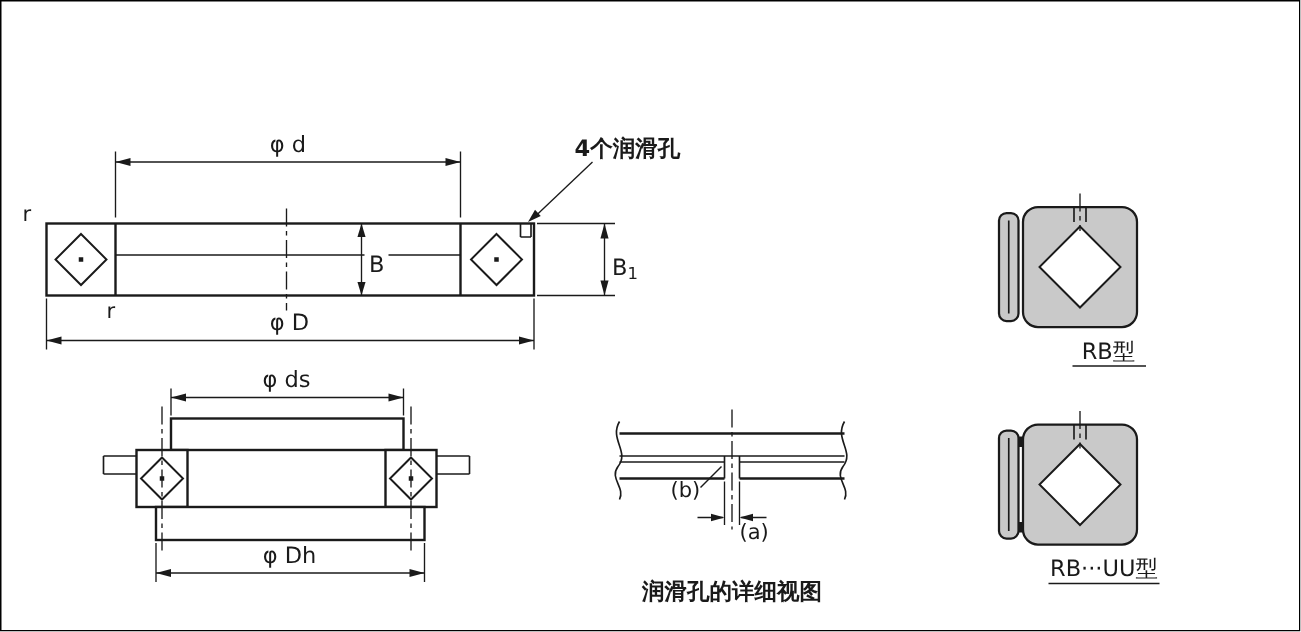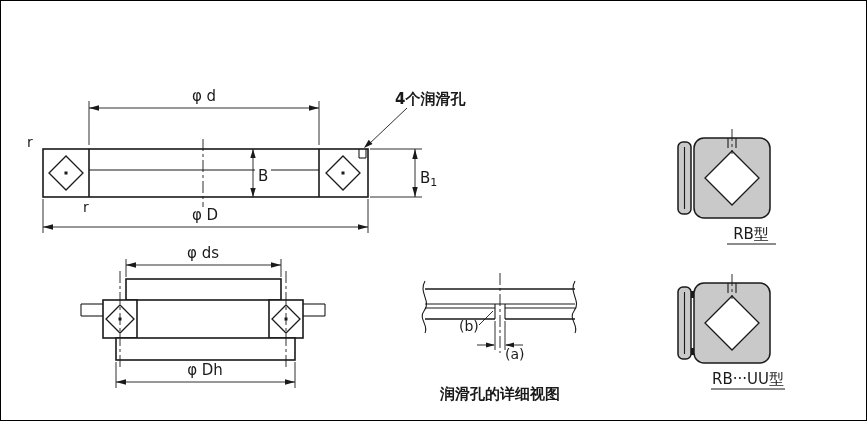--- a/index.html
+++ b/index.html
@@ -3,21 +3,20 @@
 <meta charset="utf-8">
 <style>
   html,body{margin:0;padding:0;background:#fff;}
   #canvas{
     position:relative;
     width:867px;height:421px;
     box-sizing:border-box;
     border:1px solid #000;
     background:#fff;
     font-family:"DejaVu Sans","Liberation Sans",sans-serif;
-    padding-left:12px;
   }
   svg{display:block;}
   svg text{
     font-family:"DejaVu Sans","Liberation Sans",sans-serif;
     fill:#1a1a1a;
   }
   .dim-text{font-size:15px;}
   .small-text{font-size:14px;}
   .cjk{font-size:15px;font-weight:600;}
   .caption{font-size:15px;}

